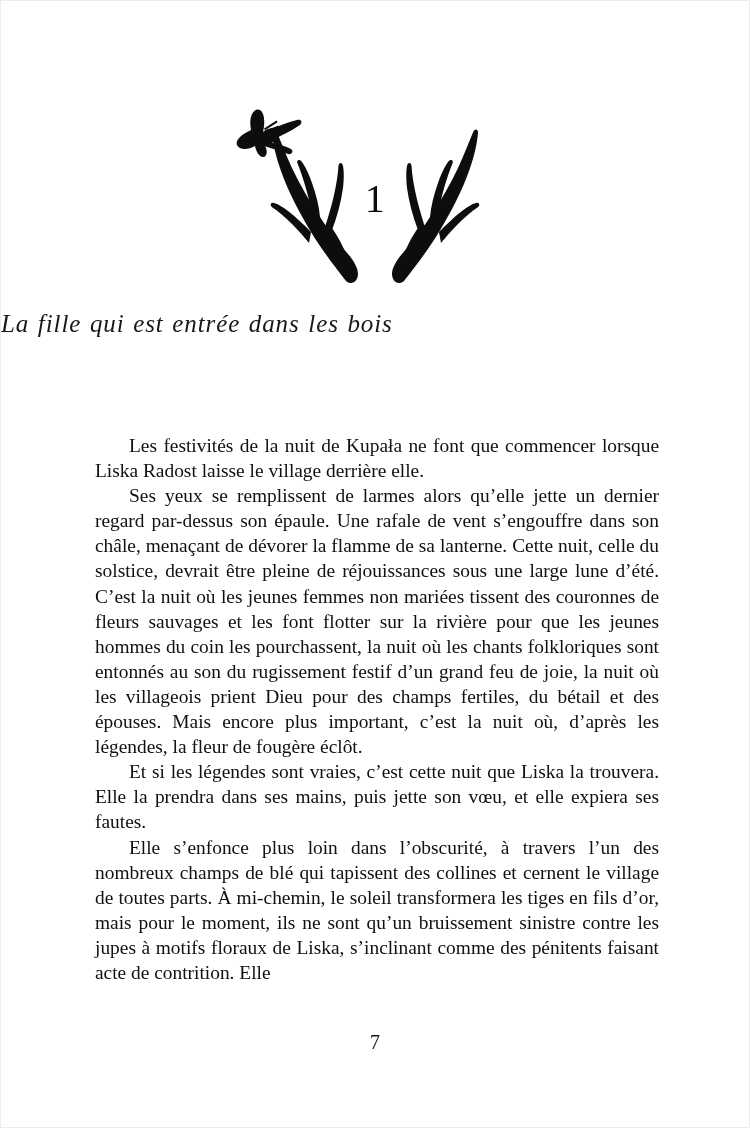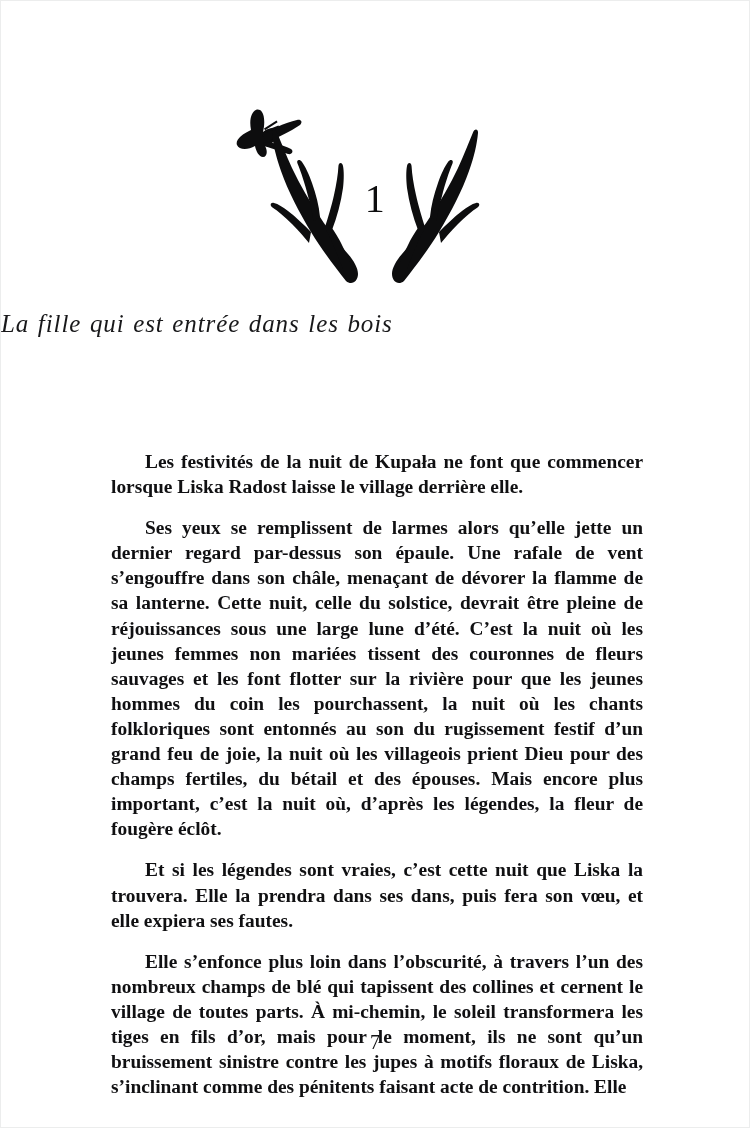--- a/index.html
+++ b/index.html
@@ -73,23 +73,22 @@
     font-family: "Liberation Serif", "DejaVu Serif", serif;
     font-size: 19.4px;
     line-height: 25.1px;
     color: #101012;
     text-align: justify;
     text-justify: inter-word;
     -webkit-hyphens: none;
     hyphens: none;
   }
   .body-text p {
-    margin: 16px;
+    margin: 0;
     text-indent: 34px;
-    font-weight: bold;
   }
   .body-text p:last-child {
     text-align: justify;
   }
 
   
   .folio {
     position: absolute;
     left: 0;
     right: 0;
@@ -212,19 +211,19 @@
 
       <div class="chapter-number">1</div>
     </div>
 
     <div class="chapter-title">La fille qui est entrée dans les bois</div>
   </div>
 
   <div class="body-text">
     <p>Les festivités de la nuit de Kupała ne font que commencer lorsque Liska Radost laisse le village derrière elle.</p>
     <p>Ses yeux se remplissent de larmes alors qu’elle jette un dernier regard par-dessus son épaule. Une rafale de vent s’engouffre dans son châle, menaçant de dévorer la flamme de sa lanterne. Cette nuit, celle du solstice, devrait être pleine de réjouissances sous une large lune d’été. C’est la nuit où les jeunes femmes non mariées tissent des couronnes de fleurs sauvages et les font flotter sur la rivière pour que les jeunes hommes du coin les pourchassent, la nuit où les chants folkloriques sont entonnés au son du rugissement festif d’un grand feu de joie, la nuit où les villageois prient Dieu pour des champs fertiles, du bétail et des épouses. Mais encore plus important, c’est la nuit où, d’après les légendes, la fleur de fougère éclôt.</p>
-    <p>Et si les légendes sont vraies, c’est cette nuit que Liska la trouvera. Elle la prendra dans ses dans, puis fera son vœu, et elle expiera ses fautes.</p>
+    <p>Et si les légendes sont vraies, c’est cette nuit que Liska la trouvera. Elle la prendra dans ses mains, puis jette son vœu, et elle expiera ses fautes.</p>
     <p>Elle s’enfonce plus loin dans l’obscurité, à travers l’un des nombreux champs de blé qui tapissent des collines et cernent le village de toutes parts. À mi-chemin, le soleil transformera les tiges en fils d’or, mais pour le moment, ils ne sont qu’un bruissement sinistre contre les jupes à motifs floraux de Liska, s’inclinant comme des pénitents faisant acte de contrition. Elle</p>
   </div>
 
   <div class="folio">7</div>
 
 </div>
 
 </body></html>

